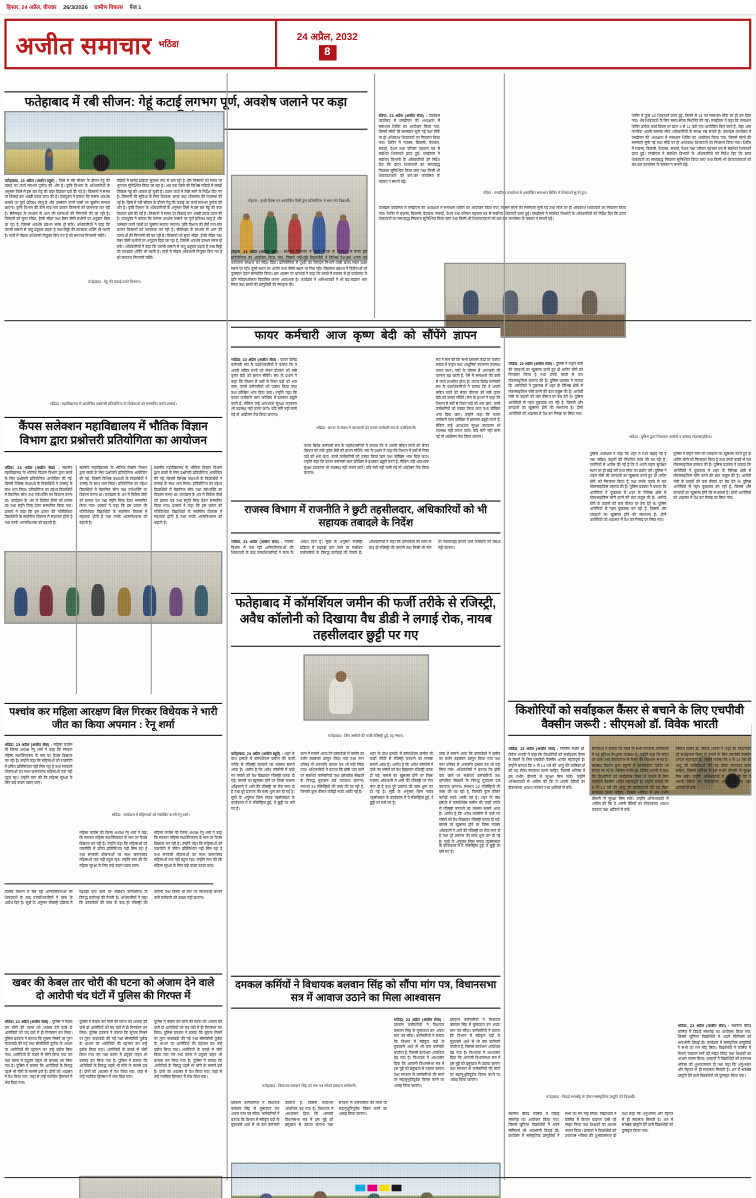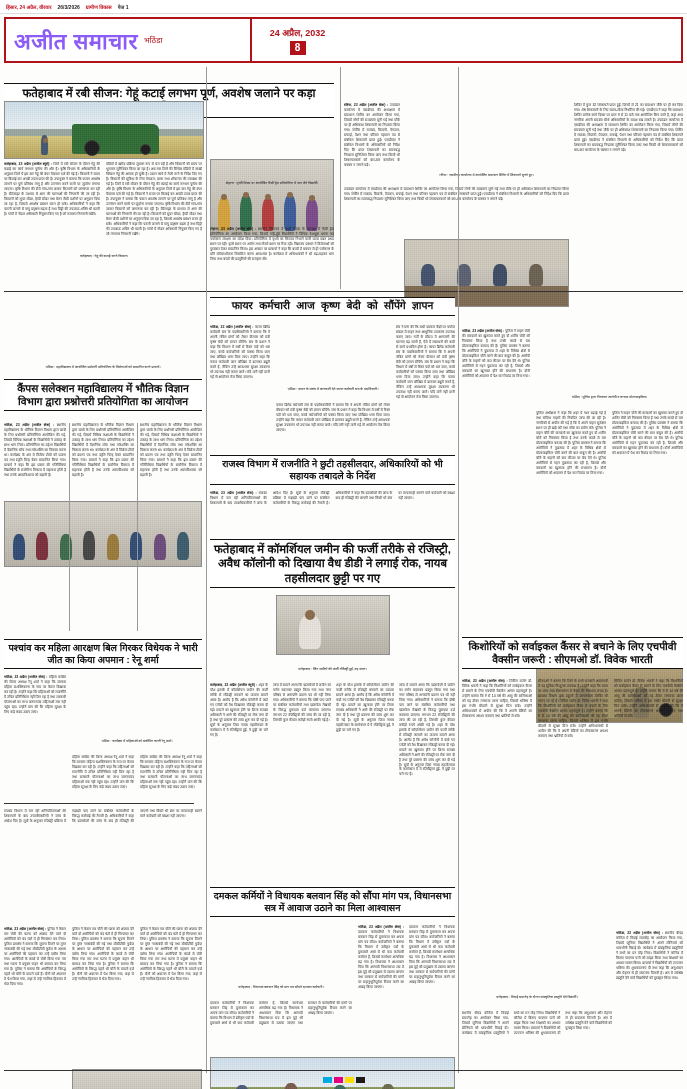--- a/index.html
+++ b/index.html
@@ -44,27 +44,27 @@
     flex: 0 0 245px;
     border-right: 1.5px solid #b1121a;
     display: flex;
     align-items: center;
     padding-left: 8px;
     gap: 6px;
   }
   .mast-logo {
     font-size: 22px;
     font-weight: bold;
-    color: #8b5cf6;
+    color: #b91c1c;
     letter-spacing: .5px;
   }
   .mast-sub {
     font-size: 8px;
     color: #b1121a;
-    font-weight: normal;
+    font-weight: bold;
     padding-bottom: 2px;
   }
   .mast-center {
     flex: 1 1 auto;
     display: flex;
     align-items: center;
     justify-content: center;
     font-size: 21px;
     font-weight: bold;
     color: #111;
@@ -415,20 +415,21 @@
 
     <div class="blk cap" style="left:458px; top:927px; width:150px;">फतेहाबाद : विदाई समारोह के दौरान सांस्कृतिक प्रस्तुति देते विद्यार्थी।</div>
     <div class="blk txt" style="left:612px; top:864px; width:67px; height:142px;">
       <span class="lead">भठिंडा, 23 अप्रैल (अजीत सेवा) :</span>
       <span>स्थानीय बीएड कॉलेज में विदाई समारोह का आयोजन किया गया, जिसमें जूनियर विद्यार्थियों ने अपने सीनियर्स को भावभीनी विदाई दी। कार्यक्रम में सांस्कृतिक प्रस्तुतियों ने सभी का मन मोह लिया। विद्यार्थियों ने कॉलेज में बिताए यादगार पलों को सांझा किया तथा शिक्षकों का आभार व्यक्त किया। प्राचार्या ने विद्यार्थियों को उज्ज्वल भविष्य की शुभकामनाएं दीं तथा कहा कि अनुशासन और मेहनत से ही सफलता मिलती है। अंत में सर्वश्रेष्ठ प्रस्तुति देने वाले विद्यार्थियों को पुरस्कृत किया गया।</span>
     </div>
     <div class="blk txt" style="left:458px; top:944px; width:150px; height:62px; column-count:3; column-gap:5px;">
       <span>स्थानीय बीएड कॉलेज में विदाई समारोह का आयोजन किया गया, जिसमें जूनियर विद्यार्थियों ने अपने सीनियर्स को भावभीनी विदाई दी। कार्यक्रम में सांस्कृतिक प्रस्तुतियों ने सभी का मन मोह लिया। विद्यार्थियों ने कॉलेज में बिताए यादगार पलों को सांझा किया तथा शिक्षकों का आभार व्यक्त किया। प्राचार्या ने विद्यार्थियों को उज्ज्वल भविष्य की शुभकामनाएं दीं तथा कहा कि अनुशासन और मेहनत से ही सफलता मिलती है। अंत में सर्वश्रेष्ठ प्रस्तुति देने वाले विद्यार्थियों को पुरस्कृत किया गया।</span>
     </div>
 
+    <div class="blk hd h3" style="left:0; top:818px; width:198px;">खबर की केबल तार चोरी की घटना को अंजाम देने वाले दो आरोपी चंद घंटों में पुलिस की गिरफ्त में</div>
     <div class="blk txt" style="left:0; top:860px; width:62px; height:146px;">
       <span class="lead">भठिंडा, 23 अप्रैल (अजीत सेवा) :</span>
       <span>पुलिस ने केबल तार चोरी की घटना को अंजाम देने वाले दो आरोपियों को चंद घंटों में ही गिरफ्तार कर लिया। पुलिस प्रवक्ता ने बताया कि सूचना मिलने पर तुरंत नाकाबंदी की गई तथा सीसीटीवी फुटेज के आधार पर आरोपियों की पहचान कर उन्हें दबोच लिया गया। आरोपियों के कब्जे से चोरी किया गया तार तथा घटना में प्रयुक्त वाहन भी बरामद कर लिया गया है। पुलिस ने बताया कि आरोपियों के विरुद्ध पहले भी चोरी के मामले दर्ज हैं। दोनों को अदालत में पेश किया गया, जहां से उन्हें न्यायिक हिरासत में भेज दिया गया।</span>
     </div>
     <div class="blk txt" style="left:68px; top:860px; width:62px; height:146px;">
       <span>पुलिस ने केबल तार चोरी की घटना को अंजाम देने वाले दो आरोपियों को चंद घंटों में ही गिरफ्तार कर लिया। पुलिस प्रवक्ता ने बताया कि सूचना मिलने पर तुरंत नाकाबंदी की गई तथा सीसीटीवी फुटेज के आधार पर आरोपियों की पहचान कर उन्हें दबोच लिया गया। आरोपियों के कब्जे से चोरी किया गया तार तथा घटना में प्रयुक्त वाहन भी बरामद कर लिया गया है। पुलिस ने बताया कि आरोपियों के विरुद्ध पहले भी चोरी के मामले दर्ज हैं। दोनों को अदालत में पेश किया गया, जहां से उन्हें न्यायिक हिरासत में भेज दिया गया।</span>
     </div>
     <div class="blk txt" style="left:136px; top:860px; width:62px; height:146px;">
       <span>पुलिस ने केबल तार चोरी की घटना को अंजाम देने वाले दो आरोपियों को चंद घंटों में ही गिरफ्तार कर लिया। पुलिस प्रवक्ता ने बताया कि सूचना मिलने पर तुरंत नाकाबंदी की गई तथा सीसीटीवी फुटेज के आधार पर आरोपियों की पहचान कर उन्हें दबोच लिया गया। आरोपियों के कब्जे से चोरी किया गया तार तथा घटना में प्रयुक्त वाहन भी बरामद कर लिया गया है। पुलिस ने बताया कि आरोपियों के विरुद्ध पहले भी चोरी के मामले दर्ज हैं। दोनों को अदालत में पेश किया गया, जहां से उन्हें न्यायिक हिरासत में भेज दिया गया।</span>
     </div>

